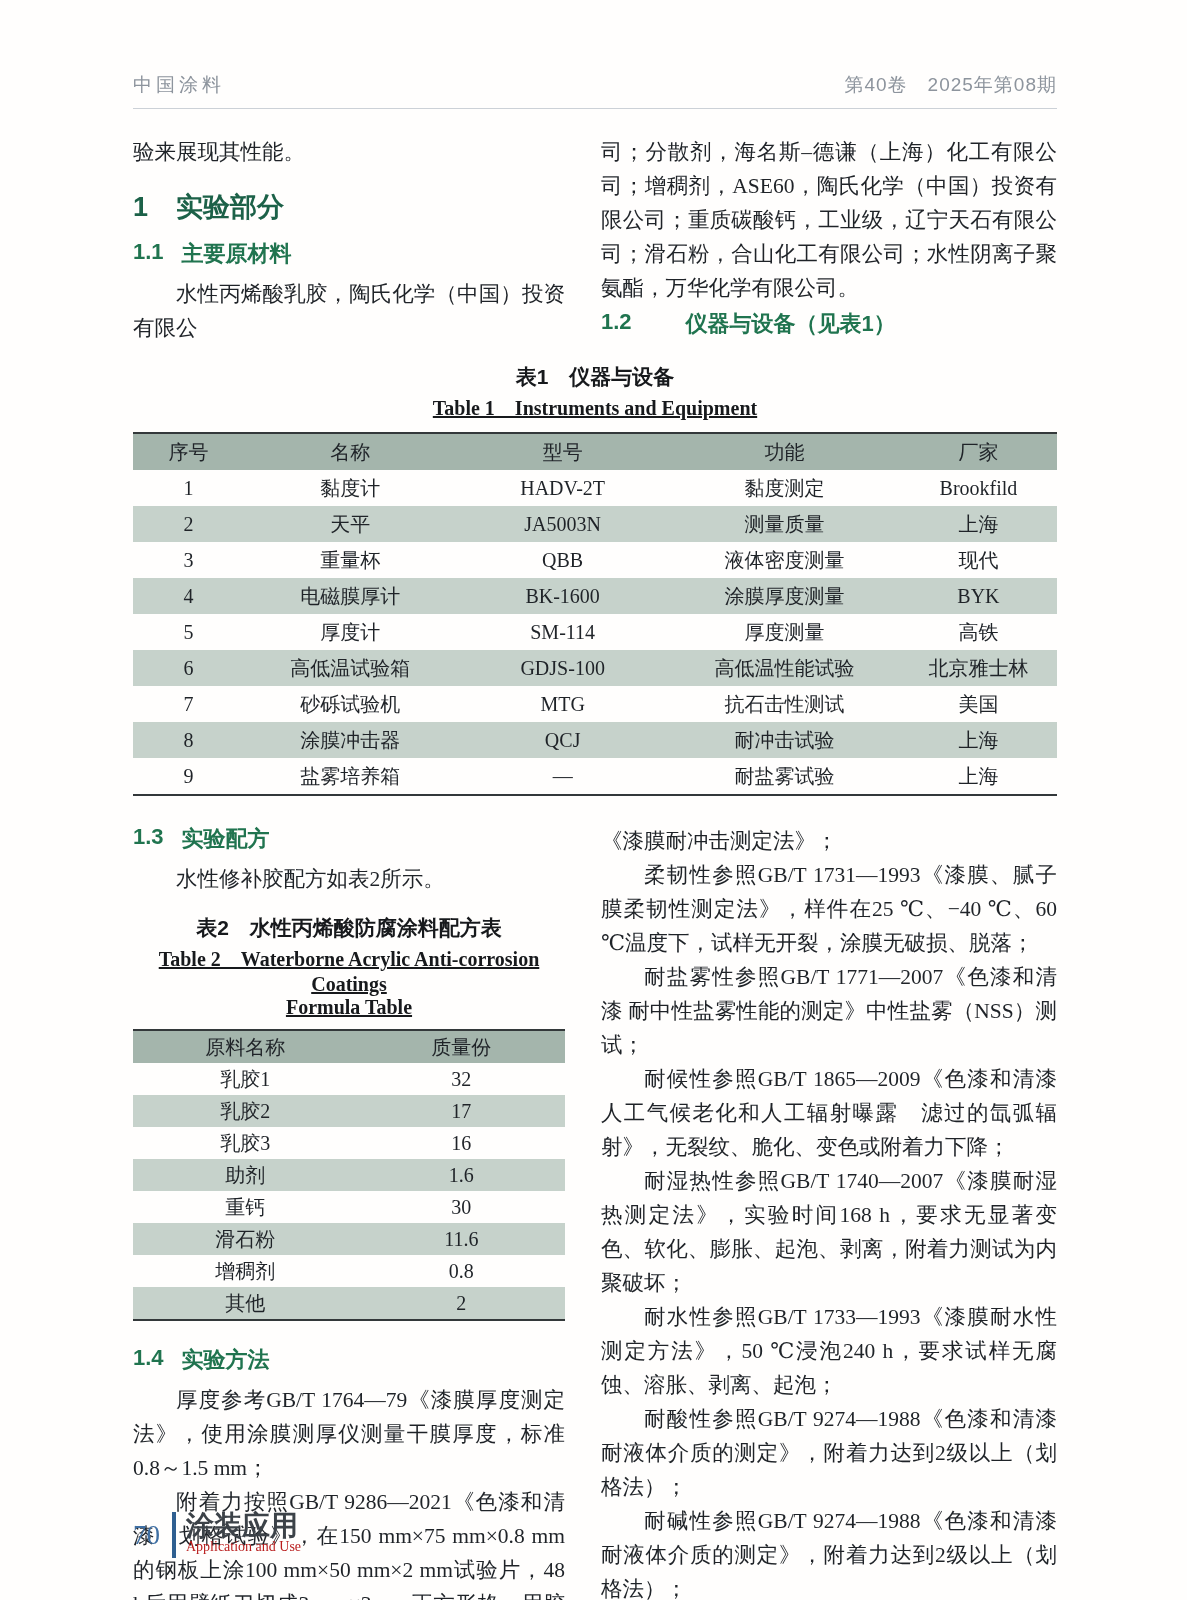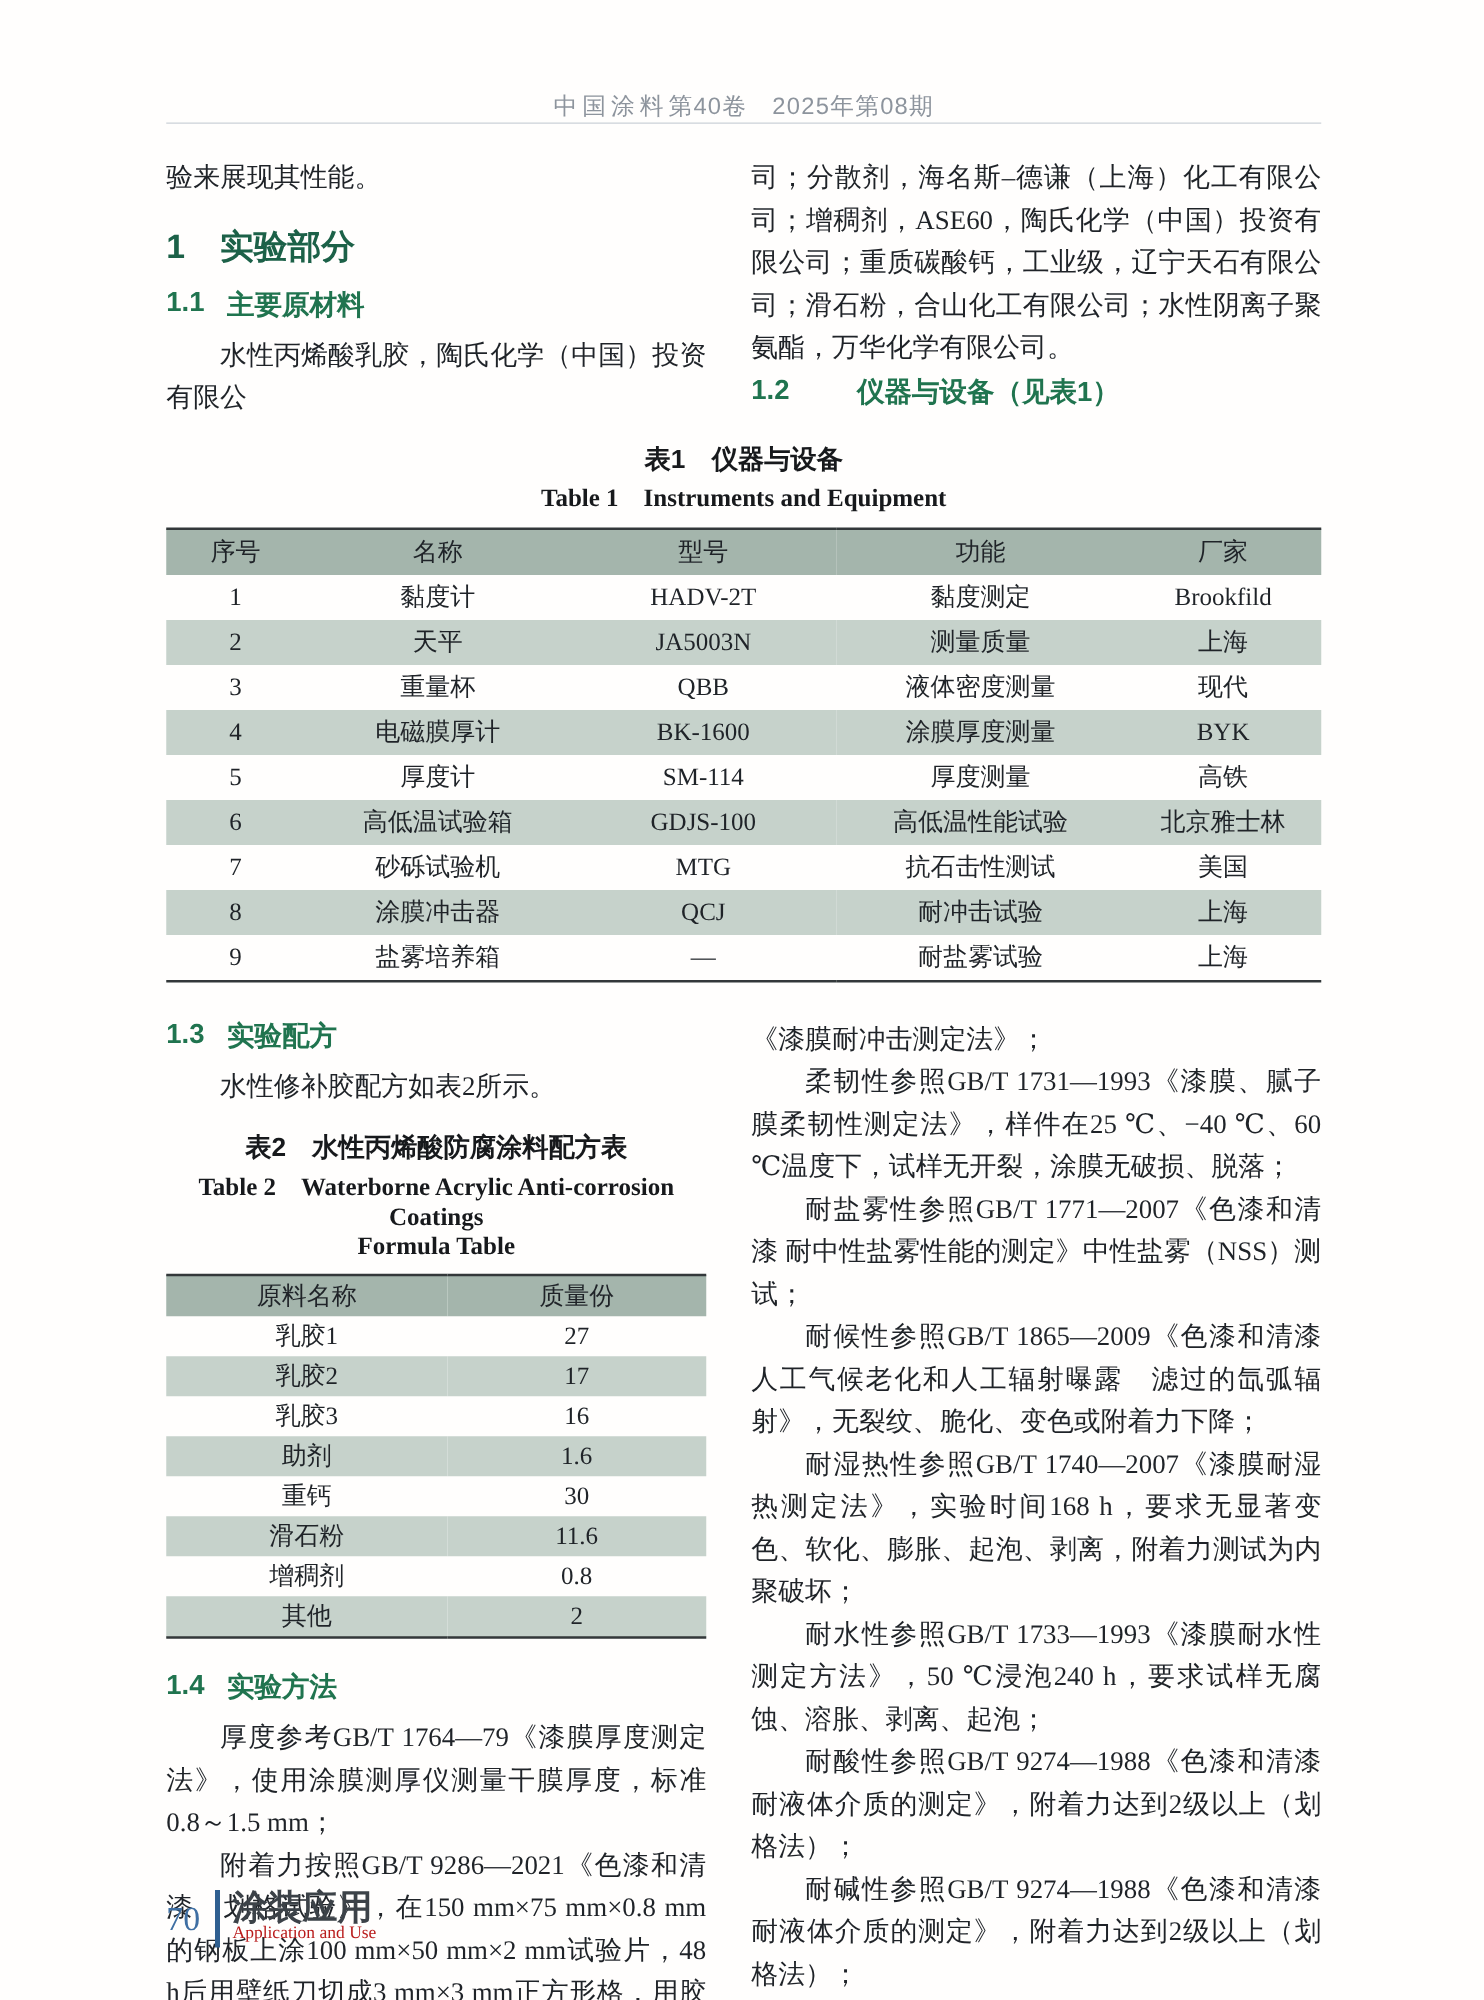--- a/index.html
+++ b/index.html
@@ -8,23 +8,23 @@
     width:1187px;height:1600px;
     background:#fffefd;
     overflow:hidden;
     font-family:"Liberation Serif","DejaVu Serif",serif;
     color:#1f2328;
     box-sizing:border-box;
     padding:72px 130px 0 133px;
   }
   
   .runhead{
-    display:flex;justify-content:center;align-items:flex-end;
+    display:flex;justify-content:space-between;align-items:flex-end;
     font-size:19px;color:#8d949d;
-    padding-bottom:0;border-bottom:1px solid #ccd1d7;
+    padding-bottom:10px;border-bottom:1px solid #ccd1d7;
     font-family:"Liberation Sans","DejaVu Sans",sans-serif;
   }
   .runhead .journal{letter-spacing:4px;}
   .runhead .issue{letter-spacing:1px;}
   
   .cols{display:flex;gap:36px;}
   .col-l{width:432px;flex:none;}
   .col-r{width:456px;flex:none;}
   .body-text{font-size:21.5px;line-height:34px;text-align:justify;font-family:Liberation Serif, serif;}
   .body-text p{margin:0;}
@@ -43,21 +43,21 @@
     font-weight:bold;color:#20744f;font-size:22px;
     margin:10px 0 8px 0;display:flex;align-items:flex-start;
   }
   .h-sub .num{margin-right:18px;}
   
   .tbl-title-zh{
     text-align:center;font-family:"Liberation Sans","DejaVu Sans",sans-serif;
     font-weight:bold;font-size:21px;color:#17191c;margin:16px 0 4px 0;
   }
   .tbl-title-en{
-    text-align:center;font-weight:bold;font-size:20px;color:#17191c;margin:0 0 10px 0;
+    text-align:center;font-weight:bold;font-size:20px;color:#17191c;margin:0 0 10px 0;text-decoration:underline;
   }
   table{width:100%;border-collapse:collapse;
     border-top:2.5px solid #33383a;border-bottom:2.5px solid #33383a;}
   th,td{font-weight:normal;text-align:center;font-size:20px;padding:4px 4px;line-height:24px;}
   thead tr{background:#a4b5ac;}
   tbody tr:nth-child(even){background:#c6d2cb;}
   #table1 th,#table1 td{height:28px;}
   #table1 col.c0{width:12%;} #table1 col.c1{width:23%;}
   #table1 col.c2{width:23%;} #table1 col.c3{width:25%;}
   #table1 col.c4{width:17%;}
@@ -224,21 +224,21 @@
             </colgroup>
           <thead>
             <tr>
               <th>原料名称</th>
               <th>质量份</th>
             </tr>
           </thead>
           <tbody>
               <tr>
                 <td>乳胶1</td>
-                <td>27</td>
+                <td>32</td>
               </tr>
               <tr>
                 <td>乳胶2</td>
                 <td>17</td>
               </tr>
               <tr>
                 <td>乳胶3</td>
                 <td>16</td>
               </tr>
               <tr>

